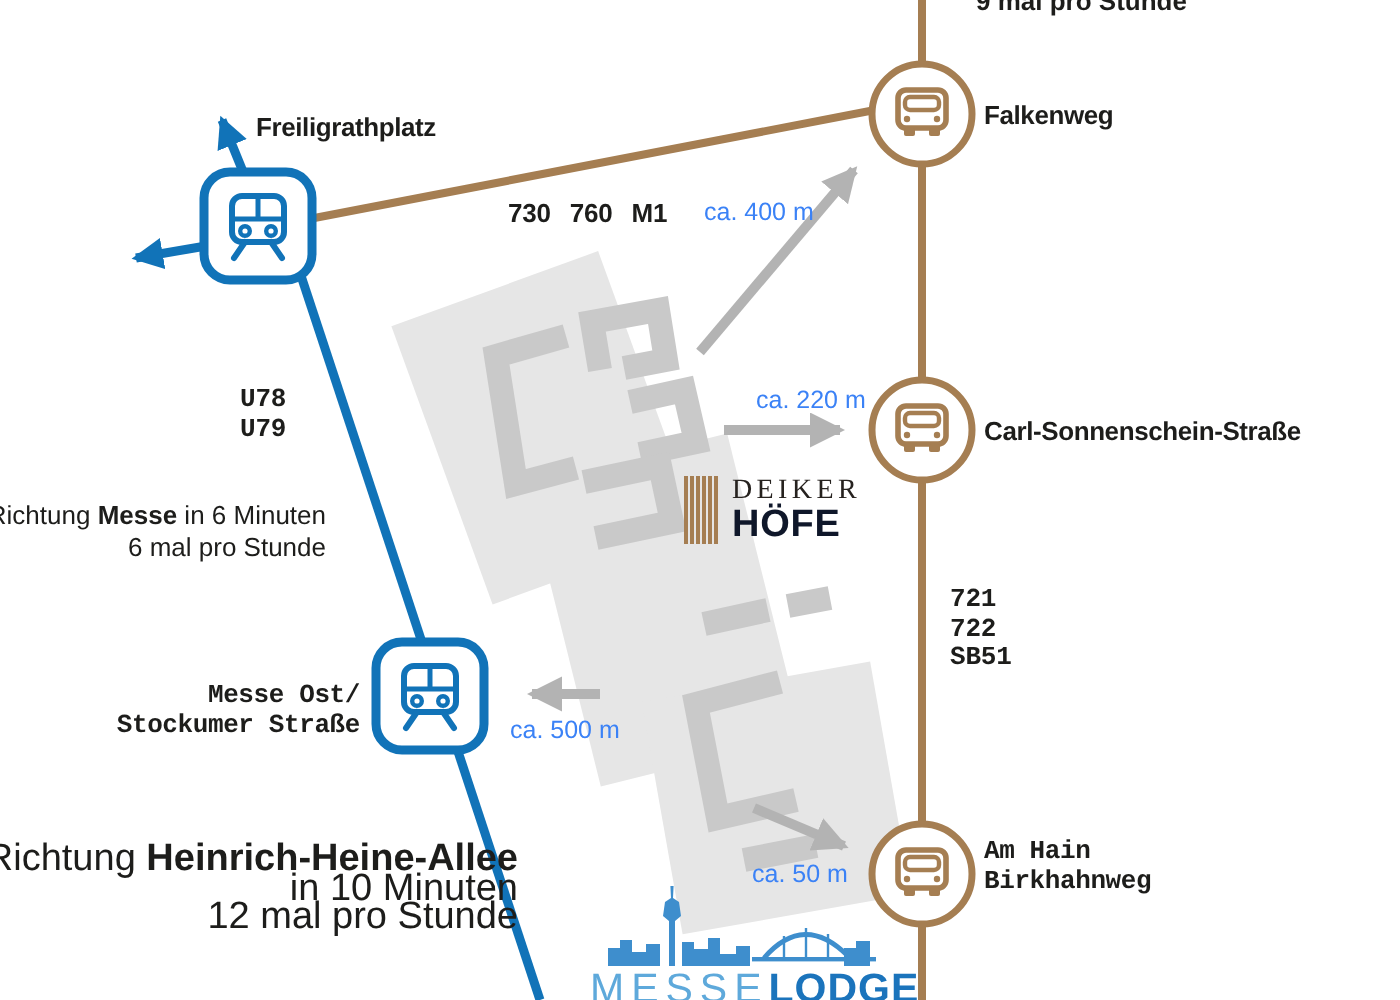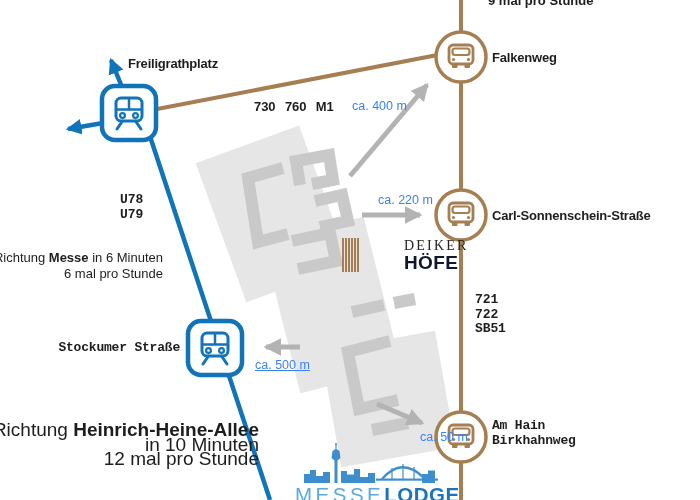--- a/index.html
+++ b/index.html
@@ -10,21 +10,21 @@
   #stage svg.bg{position:absolute;left:0;top:0;}
   .lbl{position:absolute;white-space:nowrap;line-height:15px;}
   .bold{font-weight:700;}
   .station{font-weight:700;font-size:13px;letter-spacing:-0.2px;}
   .routes{font-weight:700;font-size:13px;letter-spacing:-0.1px;}
   .note{font-size:13px;}
   .dist{font-size:12.5px;color:#3b82f6;}
   .right{text-align:right;}
   .block span{display:block;font-family:Liberation Mono, monospace;}
   
-  .deiker{position:absolute;left:342px;top:238px;display:flex;align-items:flex-start;gap:38px;}
+  .deiker{position:absolute;left:342px;top:238px;display:flex;align-items:flex-start;}
   .deiker .bars{width:18px;height:34px;margin-right:6px;
     background:repeating-linear-gradient(90deg,#a57e52 0 1.8px,transparent 1.8px 3px);}
   .deiker .d1{font-family:"Liberation Serif", serif;font-size:14px;letter-spacing:2.2px;
     color:#26221f;line-height:15px;font-weight:500;}
   .deiker .d2{font-family:"Liberation Sans", sans-serif;font-size:19px;font-weight:700;
     color:#0f172a;line-height:19px;letter-spacing:0.4px;}
   
   .mlodge-text{position:absolute;left:295px;top:484px;font-size:20.5px;line-height:22px;}
   .mlodge-text .w1{color:#5ea9db;font-weight:400;letter-spacing:3.5px;}
   .mlodge-text .w2{color:#1b74bc;font-weight:700;letter-spacing:0.5px;}
@@ -181,35 +181,36 @@
   </div>
 
   <div class="lbl note right" style="right:537px;top:250px;line-height:15.5px;">
     <div>
       <span>Richtung </span><span class="bold">Messe</span><span> in 6 Minuten</span>
     </div>
     <div>6 mal pro Stunde</div>
   </div>
 
   <div class="lbl station right block" style="right:520px;top:340px;">
+    <span>Messe Ost/</span>
     <span>Stockumer Straße</span>
   </div>
 
   <div class="lbl note right" style="right:441px;top:423px;font-size:19px;line-height:14.5px;">
     <div>
       <span>Richtung </span><span class="bold">Heinrich-Heine-Allee</span>
     </div>
     <div>in 10 Minuten</div>
     <div>12 mal pro Stunde</div>
   </div>
 
   <div class="lbl dist" style="left:352px;top:99px;">ca. 400 m</div>
   <div class="lbl dist" style="left:378px;top:193px;">ca. 220 m</div>
-  <div class="lbl dist" style="left:255px;top:358px;text-decoration:underline;">ca. 500 m</div>
-  <div class="lbl dist" style="left:376px;top:430px;margin-left:44px;">ca. 50 m</div>
+  <div class="lbl dist" style="left:255px;top:358px;">ca. 500 m</div>
+  <div class="lbl dist" style="left:376px;top:430px;">ca. 50 m</div>
 
   <div class="deiker">
     <div class="bars"></div>
     <div>
       <div class="d1">DEIKER</div>
       <div class="d2">HÖFE</div>
     </div>
   </div>
 
   <div class="mlodge-text">

